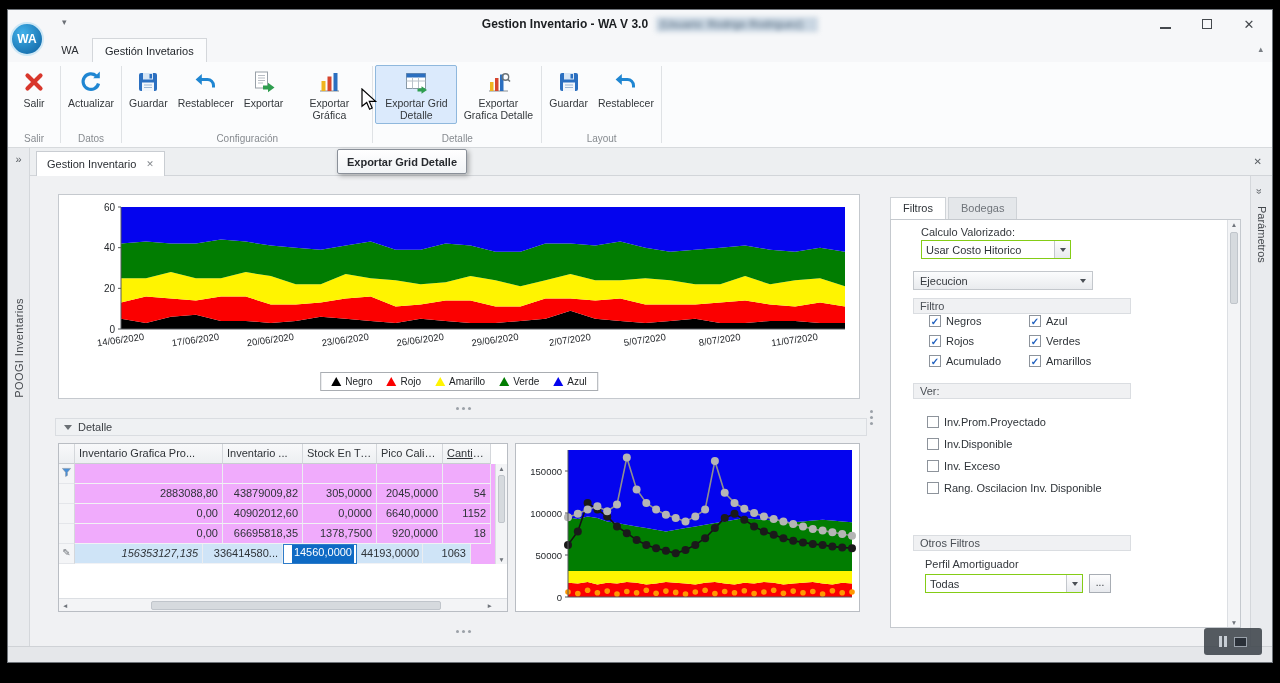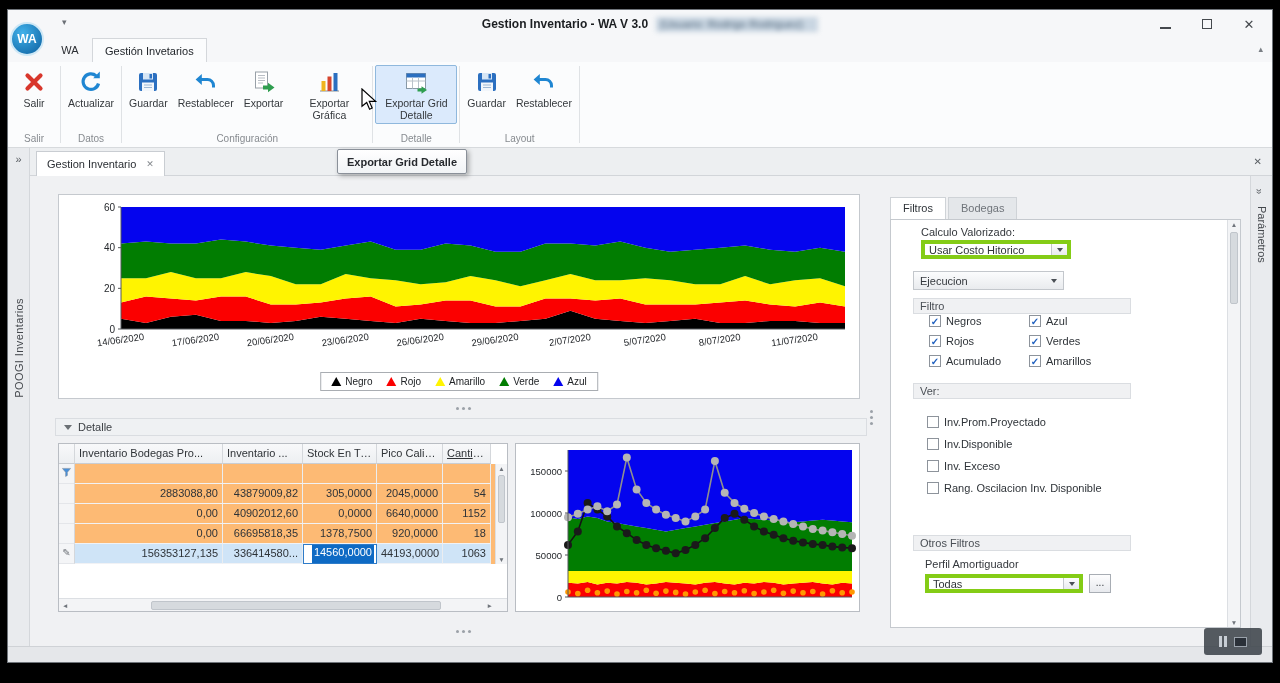--- a/index.html
+++ b/index.html
@@ -52,21 +52,21 @@
   .tri{width:0;height:0;border-left:5px solid transparent;border-right:5px solid transparent;border-bottom:9px solid #000;margin-right:4px}
   
   .dethead{position:absolute;left:47px;top:408px;width:812px;height:18px;background:#eff1f3;border:1px solid #dadde1;display:flex;align-items:center;gap:6px;padding:0 8px;color:#3a3e43}
   .tri-down{width:0;height:0;border-left:4px solid transparent;border-right:4px solid transparent;border-top:5px solid #6b7075}
   .dot3h{position:absolute;width:3px;height:3px;border-radius:50%;background:#9ba1a8;box-shadow:6px 0 0 #9ba1a8,12px 0 0 #9ba1a8}
   .dot3v{position:absolute;width:3px;height:3px;border-radius:50%;background:#9ba1a8;box-shadow:0 6px 0 #9ba1a8,0 12px 0 #9ba1a8}
   
   .gridpanel{position:absolute;left:50px;top:433px;width:450px;height:169px;background:#fff;border:1px solid #b9bdc3;overflow:hidden}
   .ghead{display:flex;height:20px}
   .gh{background:linear-gradient(#f8f9fa,#edeff2);border-right:1px solid #d4d7db;border-bottom:1px solid #c9cdd2;padding:3px 4px 0;white-space:nowrap;overflow:hidden;text-overflow:ellipsis;color:#2f3337;flex-shrink:0}
-  .grow{display:flex;height:20px;background:#fdba74}
+  .grow{display:flex;height:20px;background:#f0abfc}
   .gc{border-right:1px solid #ebedf0;border-bottom:1px solid #f1f2f5;text-align:right;padding:3px 4px 0;white-space:nowrap;overflow:hidden;flex-shrink:0}
   .gind{background:#f4f5f7;border-right:1px solid #d4d7db;border-bottom:1px solid #e4e6ea;text-align:center;color:#70757b;font-size:10px;padding-top:3px;flex-shrink:0}
   .grow.sel .gc{background:#cfe4f7}
   .gc.editor{padding:1px 2px 0;display:flex;justify-content:flex-end;background:#fff !important;outline:1.5px solid #2e7cc9;outline-offset:-1.5px}
   .gc.editor span{background:#0e6ac4;color:#fff;padding:1px 2px 0;font-size:11px}
   .vscroll{position:absolute;right:0;top:20px;width:12px;height:100px;background:#f3f4f6;border-left:1px solid #dcdfe3}
   .vscroll .vu{position:absolute;top:1px;left:0;right:0;text-align:center;font-size:6.5px;color:#70757c}
   .vscroll .vd{position:absolute;bottom:1px;left:0;right:0;text-align:center;font-size:6.5px;color:#70757c}
   .vthumb{position:absolute;left:2px;right:2px;top:11px;height:48px;background:#d6dade;border:1px solid #c0c5cb;border-radius:2px}
   .hscroll{position:absolute;left:0;bottom:0;width:100%;height:13px;background:#f3f4f6;border-top:1px solid #dcdfe3}
@@ -79,21 +79,21 @@
   .rptabs{position:absolute;left:882px;top:187px;height:22px;display:flex}
   .rptab{padding:4px 12px 0;border:1px solid #cfd3d7;border-bottom:none;background:#e4e7ea;color:#6f747a;margin-right:2px;height:22px}
   .rptab.selt{background:#fff;color:#2e3338}
   .rpanel{position:absolute;left:882px;top:209px;width:351px;height:409px;background:#fff;border:1px solid #c5c9ce}
   #rpbody{position:absolute;inset:0;overflow:hidden}
   .rp-scroll{position:absolute;right:0;top:0;bottom:0;width:13px;background:#f3f4f6;border-left:1px solid #dcdfe3}
   .rp-scroll .su{position:absolute;top:1px;left:0;right:0;text-align:center;font-size:6.5px;color:#70757c}
   .rp-scroll .sd{position:absolute;bottom:1px;left:0;right:0;text-align:center;font-size:6.5px;color:#70757c}
   .rthumb{position:absolute;left:2px;right:2px;top:12px;height:72px;background:#d6dade;border:1px solid #c0c5cb;border-radius:2px}
   .rp-label{position:absolute;color:#33373c}
-  .selectbox{position:absolute;height:19px;border:4px solid #84cc16;background:#fff;color:#2e3338;display:flex;align-items:center;padding-left:4px}
+  .selectbox{position:absolute;height:19px;border:1px solid #84cc16;background:#fff;color:#2e3338;display:flex;align-items:center;padding-left:4px}
   .selectbox .arr{position:absolute;right:0;top:0;bottom:0;width:16px;background:linear-gradient(#fdfdfe,#e8eaee);border-left:1px solid #c3c7cc;display:flex;align-items:center;justify-content:center}
   .tri-d{width:0;height:0;border-left:3.5px solid transparent;border-right:3.5px solid transparent;border-top:4.5px solid #4a4f55}
   .band{position:absolute;height:19px;background:linear-gradient(#fbfcfd,#e9ebee);border:1px solid #c3c7cc;color:#35393e;display:flex;align-items:center;padding:0 6px}
   .band .arr-r{margin-left:auto}
   .band-flat{height:16px;background:#f0f1f3;border:1px solid #dadde1;color:#4a4f55}
   .check{position:absolute;display:flex;align-items:center;gap:5px;color:#2e3338}
   .box{width:12px;height:12px;border:1px solid #8d939b;background:#fff;font-size:10px;line-height:11px;text-align:center;color:#1d5fbf;font-weight:bold;flex-shrink:0}
   .dotsbtn{position:absolute;width:22px;height:19px;border:1px solid #a8adb4;background:linear-gradient(#fdfdfe,#e8eaee);font-size:10px;text-align:center;line-height:16px;color:#33373c}
   
   .statusbar{position:absolute;left:0;top:636px;width:100%;height:16px;background:#e5e7ea;border-top:1px solid #cfd2d6}
@@ -201,20 +201,31 @@
       <div class="rgroup">
         <div class="rbtns">
           <div class="rbtn hl">
             <svg viewBox="0 0 26 26">
                 <rect x="3.5" y="4.5" width="19" height="15" fill="#fff" stroke="#8899a6"></rect>
                 <rect x="3.5" y="4.5" width="19" height="4" fill="#2b6fc0"></rect>
                 <path d="M3.5 12h19M9.5 8.5v11M15.5 8.5v11" stroke="#b9c2ca" stroke-width="1"></path>
                 <path d="M14.5 19.5h4v-2.2l5.5 3.7-5.5 3.7v-2.2h-4z" fill="#2f9e4f"></path>
               </svg>
             <div class="bl">Exportar Grid Detalle</div>
+          </div>
+          <div class="rbtn">
+            <svg viewBox="0 0 26 26">
+                <line x1="4" y1="22" x2="23" y2="22" stroke="#888e94"></line>
+                <rect x="5" y="13" width="3.5" height="9" fill="#f0b41e"></rect>
+                <rect x="10" y="9" width="3.5" height="13" fill="#d6452e"></rect>
+                <rect x="15" y="5.5" width="3.5" height="16.5" fill="#2b6fc0"></rect>
+                <circle cx="20.5" cy="8" r="3.2" fill="none" stroke="#6b7277" stroke-width="1.4"></circle>
+                <line x1="22.7" y1="10.2" x2="25" y2="12.5" stroke="#6b7277" stroke-width="1.6"></line>
+              </svg>
+            <div class="bl">Exportar Grafica Detalle</div>
           </div>
         </div>
         <div class="rlabel">Detalle</div>
       </div>
       <div class="rsep"></div>
       <div class="rgroup">
         <div class="rbtns">
           <div class="rbtn">
             <svg viewBox="0 0 26 26">
                 <rect x="4" y="4" width="18" height="18" rx="2" fill="#2b6fc0"></rect>
@@ -313,21 +324,21 @@
     <div class="dot3v" style="left:862px;top:400px"></div>
 
     <div class="dethead">
       <span class="tri-down"></span>
       <span>Detalle</span>
     </div>
 
     <div class="gridpanel">
       <div class="ghead" id="ghead">
           <div class="gh" style="width: 16px;"></div>
-          <div class="gh" style="width: 148px;">Inventario Bodegas Pro...</div>
+          <div class="gh" style="width: 148px;">Inventario Grafica Pro...</div>
           <div class="gh" style="width: 80px;">Inventario ...</div>
           <div class="gh" style="width: 74px;">Stock En Transito</div>
           <div class="gh" style="width: 66px;">Pico Calific...</div>
           <div class="gh" style="width: 48px; text-decoration: underline;">Cantidad</div>
         </div>
       <div id="gbody">
           <div class="grow">
             <div class="gind" style="width: 16px;"><svg width="11" height="11" viewBox="0 0 12 12">
                 <path d="M1.5 1.5h9L7 5.8v3.4L5 10.4V5.8z" fill="#4a90d9" stroke="#7d858d" stroke-width="0.5"></path>
               </svg></div>
@@ -356,21 +367,21 @@
           <div class="grow">
             <div class="gind" style="width: 16px;"></div>
             <div class="gc" style="width: 148px;">0,00</div>
             <div class="gc" style="width: 80px;">66695818,35</div>
             <div class="gc" style="width: 74px;">1378,7500</div>
             <div class="gc" style="width: 66px;">920,0000</div>
             <div class="gc" style="width: 48px;">18</div>
           </div>
           <div class="grow sel">
             <div class="gind" style="width: 16px;">✎</div>
-            <div class="gc" style="width: 148px;">156353127,135</div>
+            <div class="gc" style="width: 128px; font-style: italic;">156353127,135</div>
             <div class="gc" style="width: 80px;">336414580...</div>
             <div class="gc editor" style="width: 74px;">
               <span>14560,0000</span>
             </div>
             <div class="gc" style="width: 66px;">44193,0000</div>
             <div class="gc" style="width: 48px;">1063</div>
           </div>
         </div>
       <div class="vscroll">
         <span class="vu">▲</span>
@@ -501,21 +512,21 @@
     </div>
     <div class="rpanel">
       <div id="rpbody">
         <div class="rp-label" style="left:30px;top:6px">Calculo Valorizado:</div>
         <div class="selectbox" style="left:30px;top:20px;width:150px">
           <span>Usar Costo Hitorico</span>
           <span class="arr">
               <span class="tri-d"></span>
             </span>
         </div>
-        <div class="band" style="left:22px;top:51px;width:151px">
+        <div class="band" style="left:22px;top:51px;width:180px">
           <span>Ejecucion</span>
           <span class="arr-r tri-d"></span>
         </div>
         <div class="band band-flat" style="left:22px;top:78px;width:218px">
           <span>Filtro</span>
         </div>
         <div class="band band-flat" style="left:22px;top:163px;width:218px">
           <span>Ver:</span>
         </div>
         <div class="band band-flat" style="left:22px;top:315px;width:218px">

